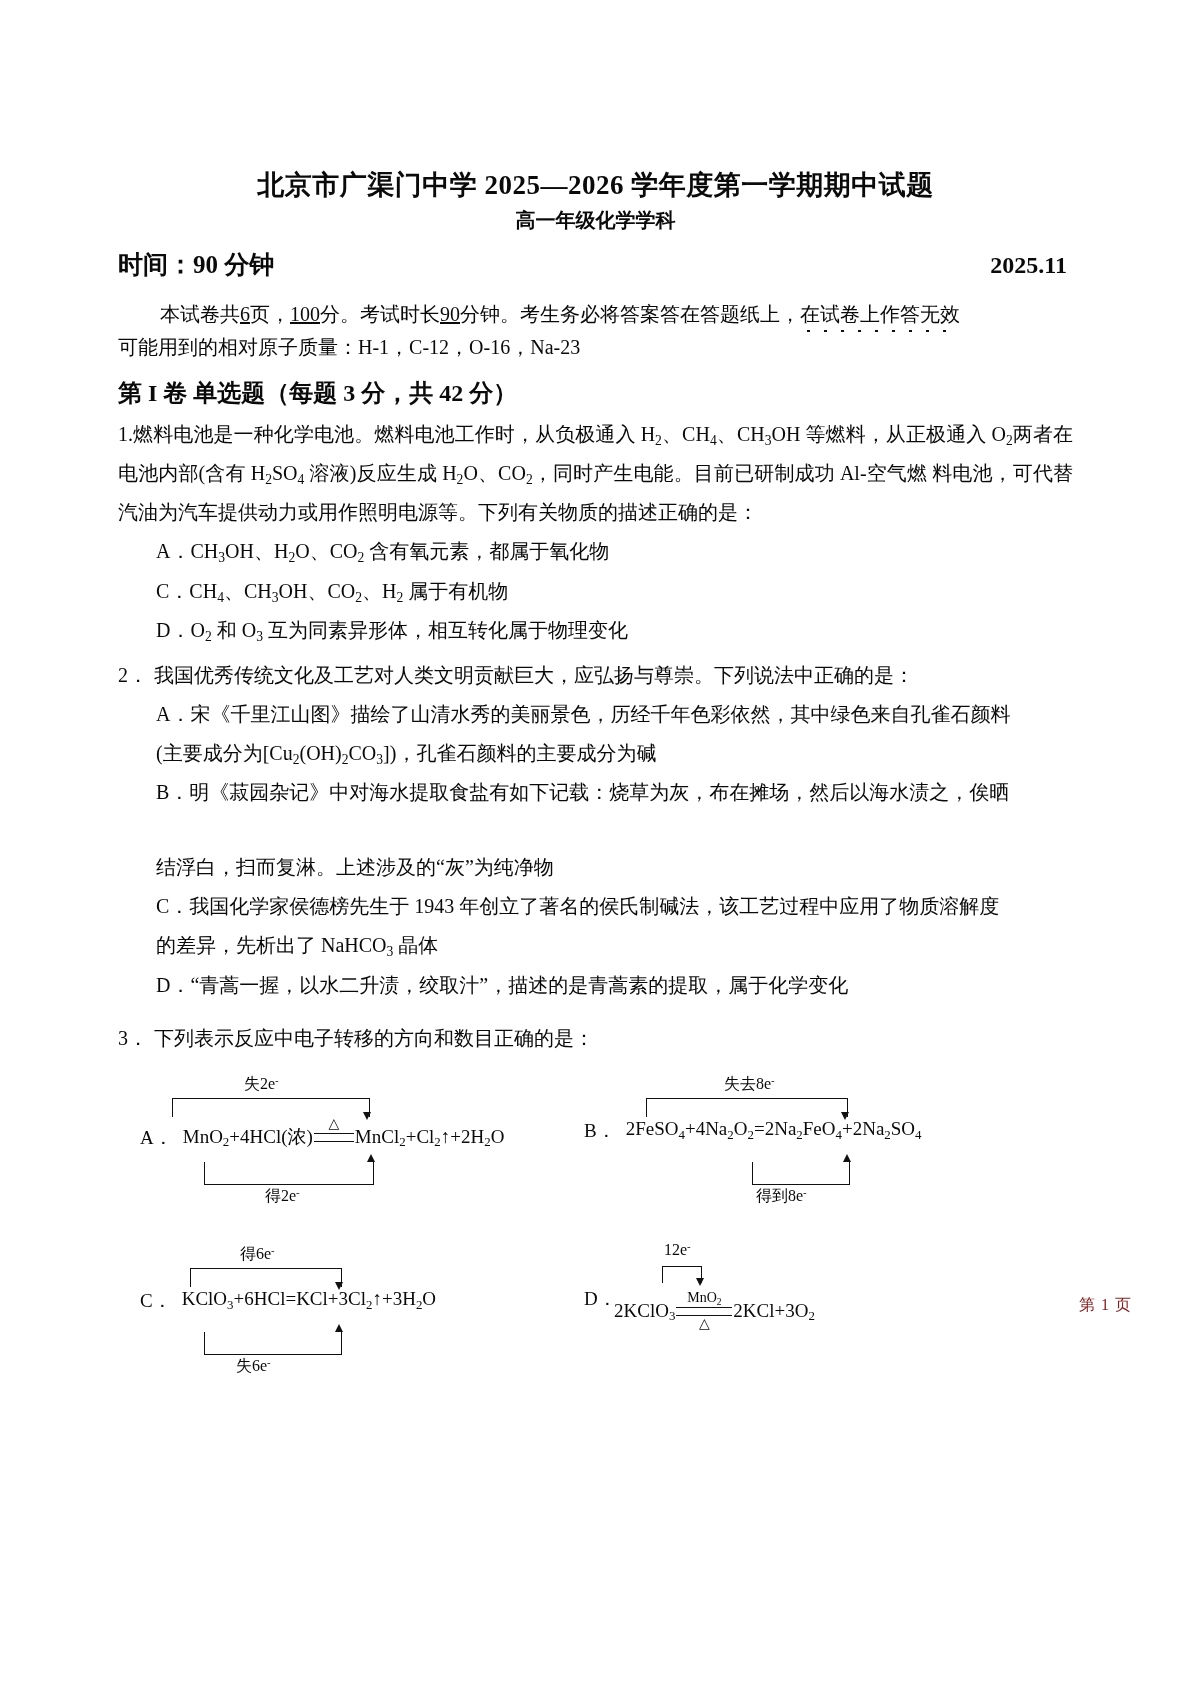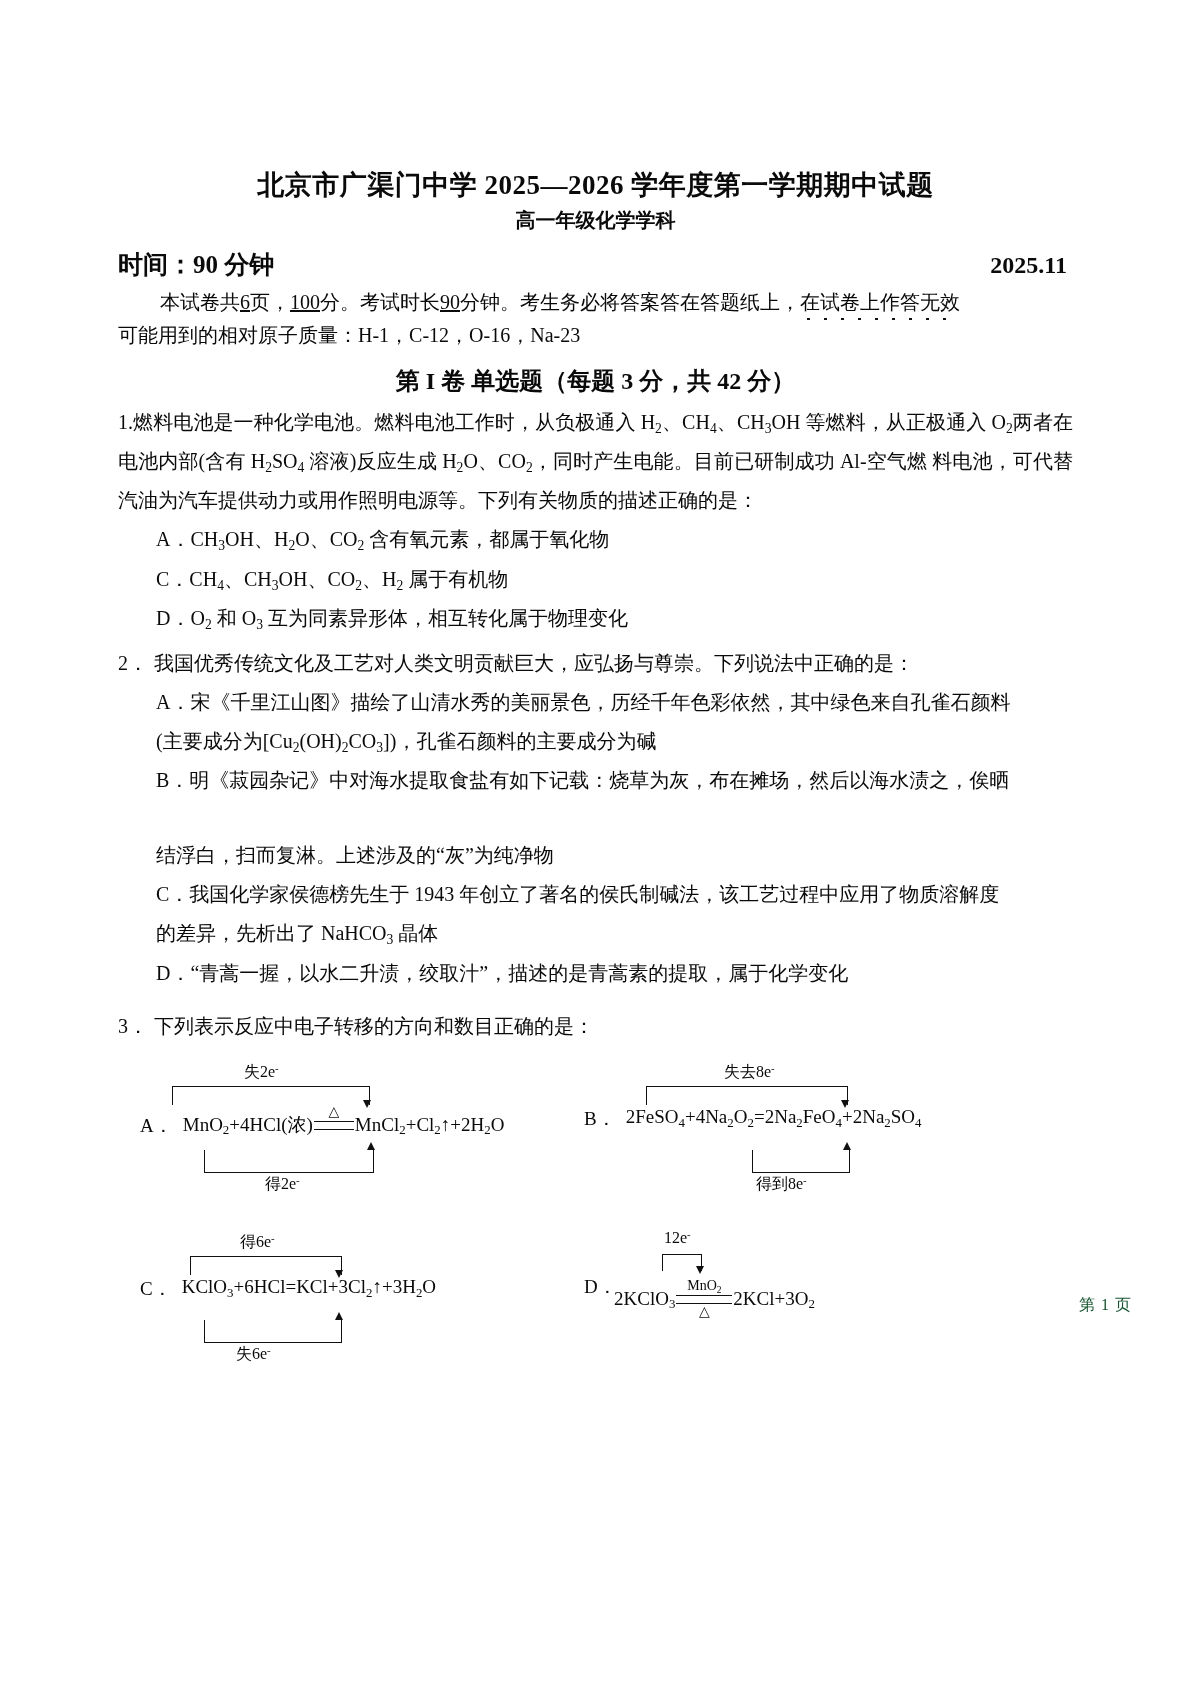--- a/index.html
+++ b/index.html
@@ -51,21 +51,21 @@
     justify-content: space-between;
     align-items: baseline;
     margin-top: 14px;
     font-weight: bold;
     font-size: 25px;
   }
   .meta-row .time-label { letter-spacing: 0px; }
   .meta-row .date-label { font-size: 24px; padding-right: 6px; }
 
   .instruction {
-    margin-top: 6px;
+    margin-top: 18px;
     font-size: 20px;
     line-height: 1.55;
     text-indent: 42px;
   }
   .instruction .u { text-decoration: underline; }
   .dotted-emph {
     border-bottom: none;
     position: relative;
     display: inline;
   }
@@ -80,21 +80,20 @@
     background-size: 17px 4px;
     background-repeat: repeat-x;
   }
   .atomic-mass {
     font-size: 20px;
     line-height: 1.55;
     margin-top: 2px;
   }
 
   .section-head {
-    text-align: center;
     font-size: 24px;
     font-weight: bold;
     margin-top: 14px;
     margin-bottom: 6px;
   }
 
   
   .q {
     font-size: 20px;
     line-height: 1.95;
@@ -203,21 +202,21 @@
     margin: 1px 0;
   }
   .cond-wide .dbl { width: 56px; }
 
   .page-footer {
     position: absolute;
     right: 58px;
     bottom: 38px;
     font-size: 16px;
     letter-spacing: 1px;
-    color: #14532d;
+    color: #7f1d1d;
   }
 </style>
 </head>
 <body>
 
 <div class="page">
   <div class="content">
 
     <div class="doc-title">北京市广渠门中学 2025—2026 学年度第一学期期中试题</div>
     <div class="doc-subtitle">高一年级化学学科</div>

